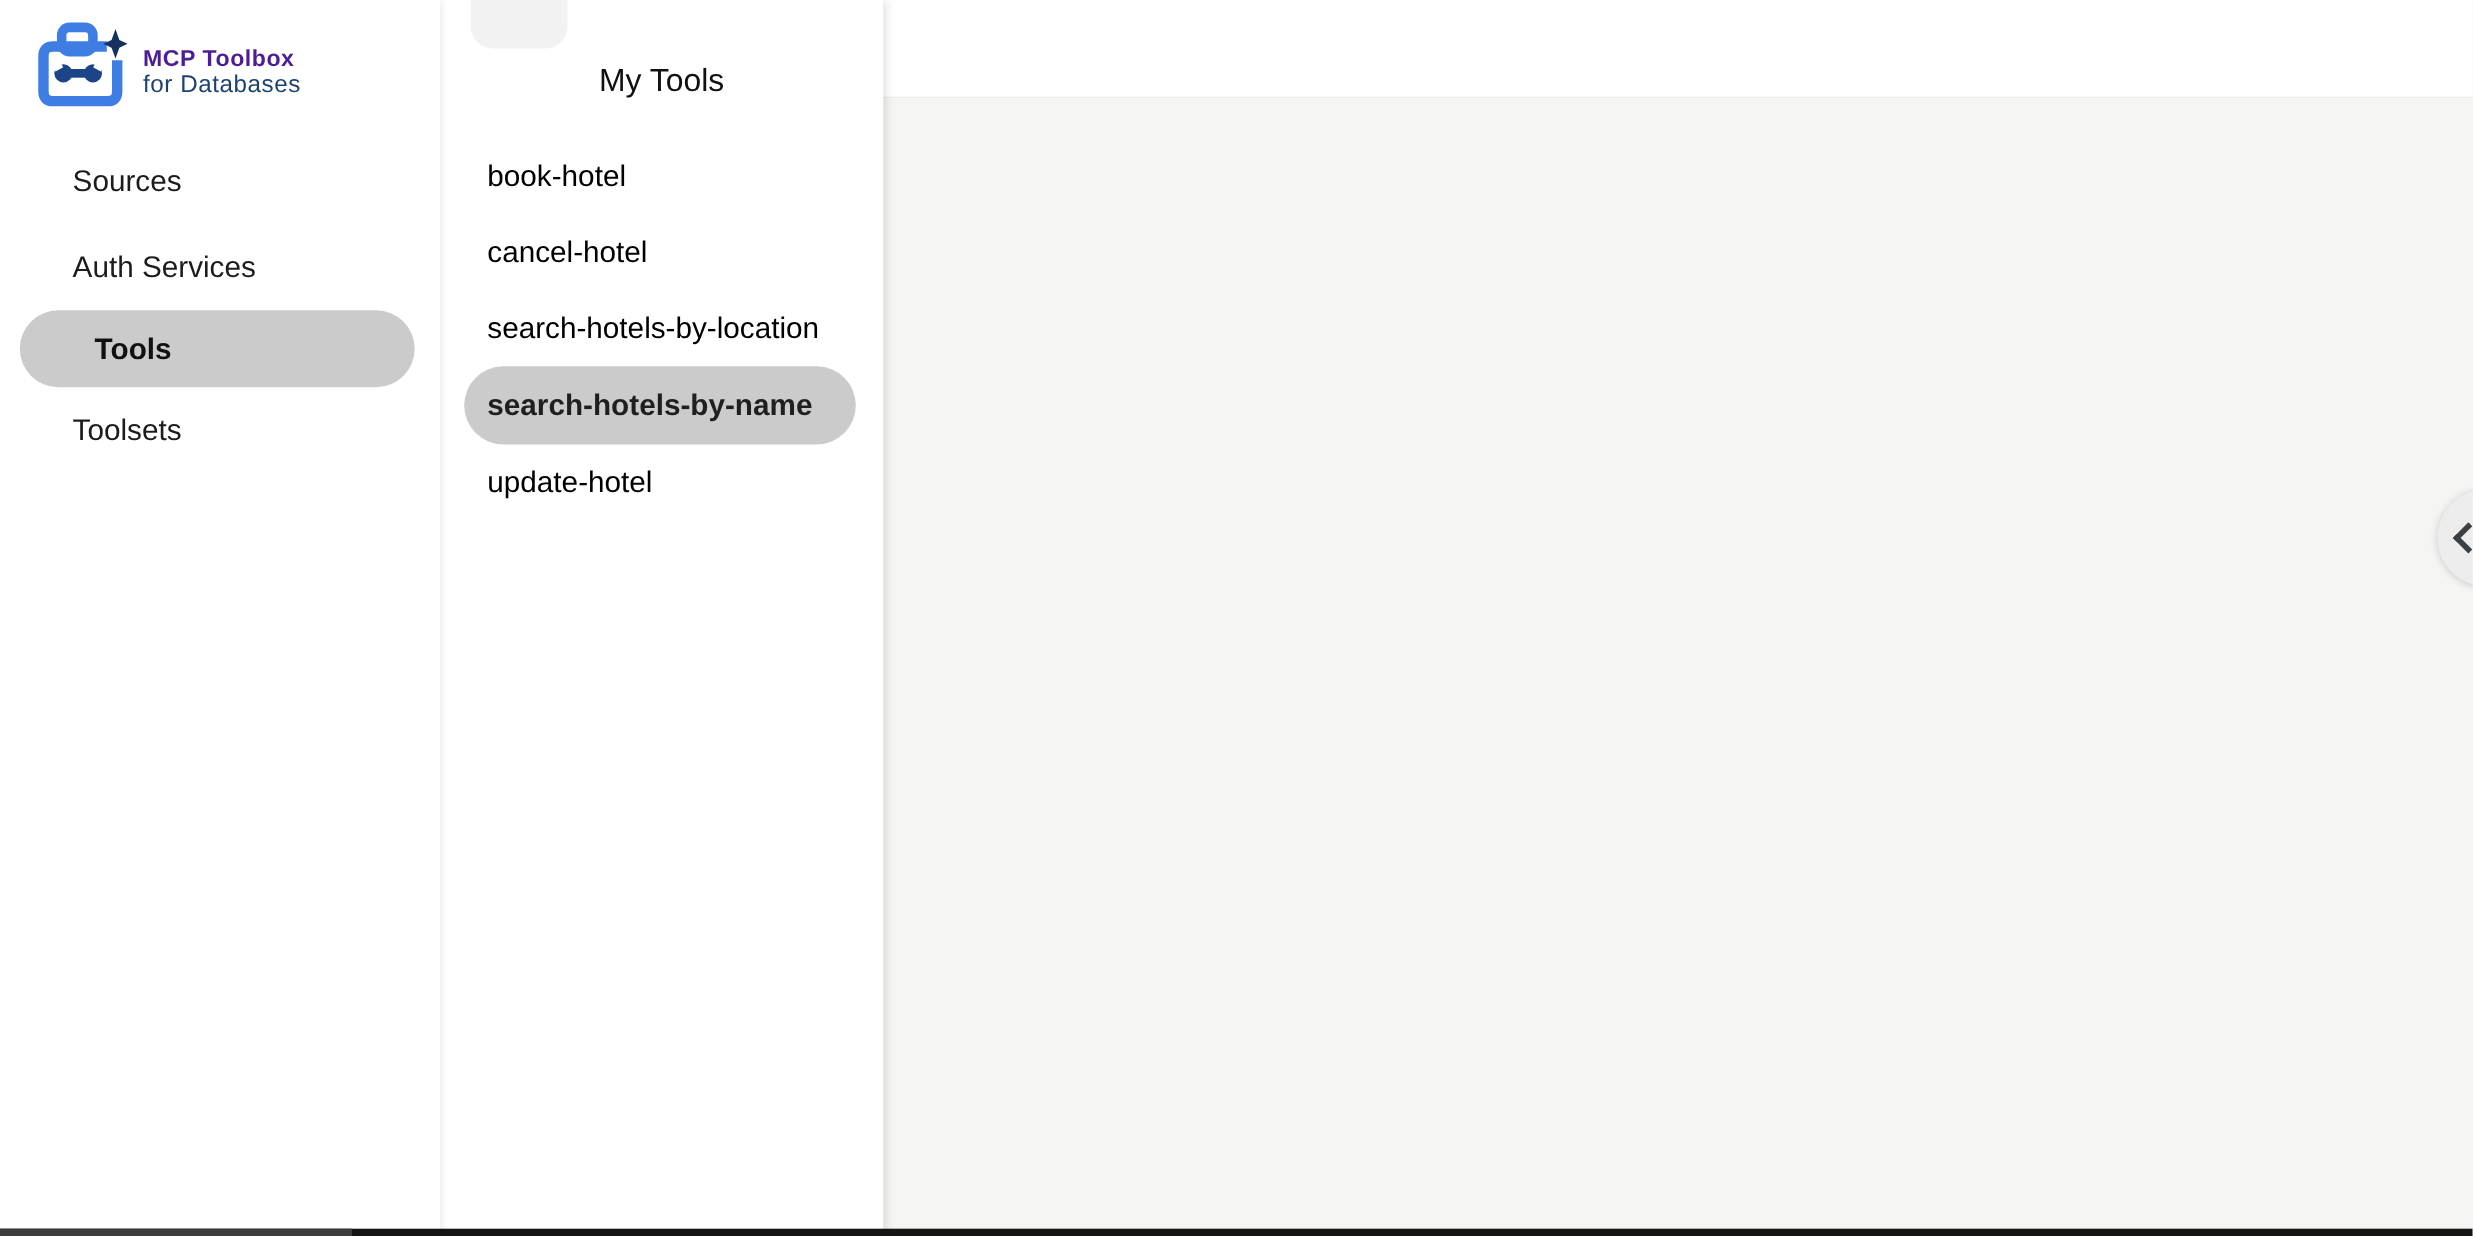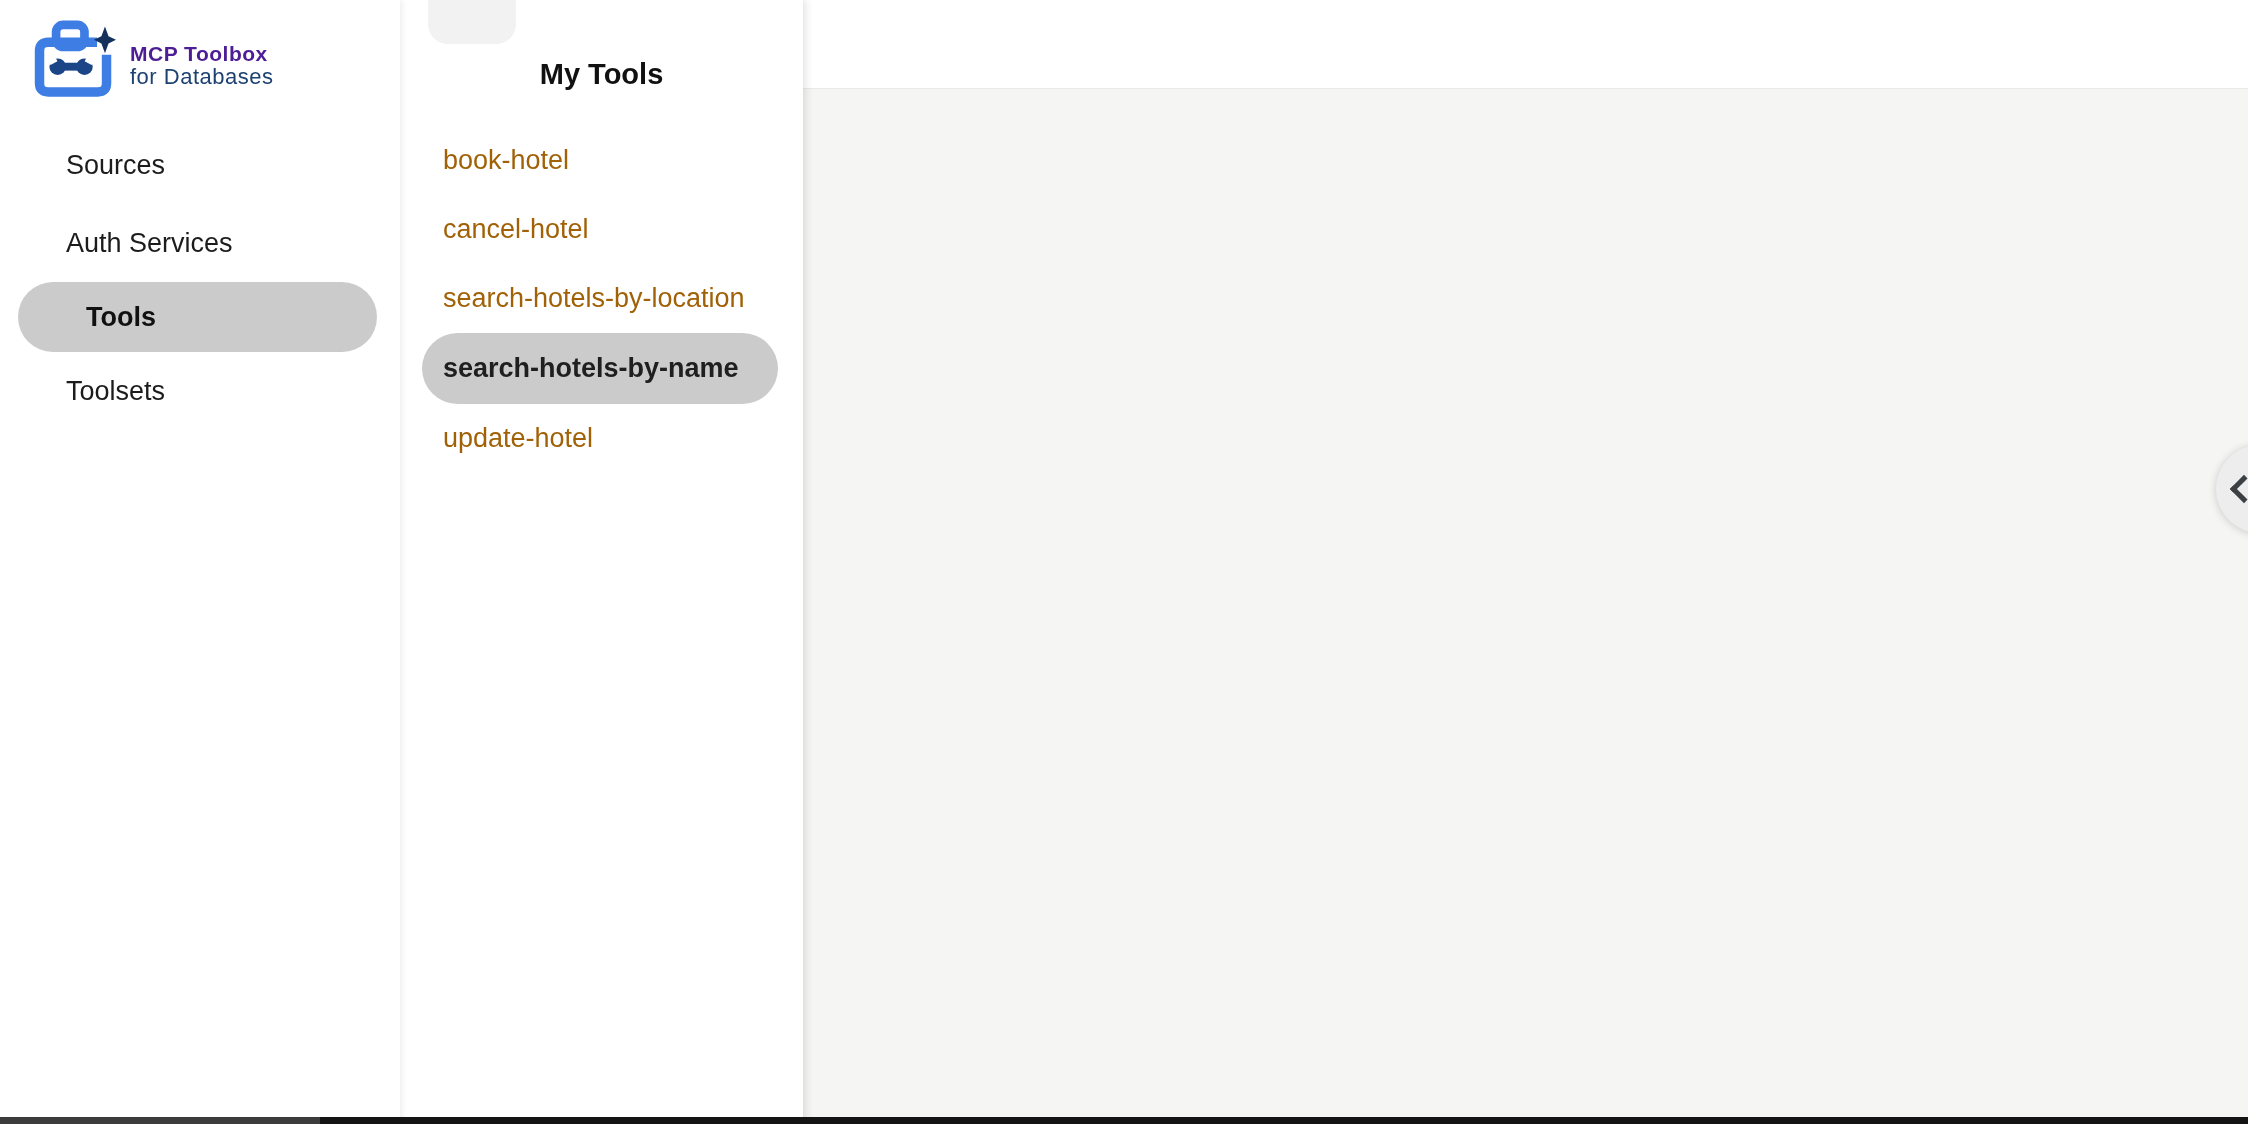--- a/index.html
+++ b/index.html
@@ -50,24 +50,24 @@
   
   .edge-fab{position:absolute;left:2216px;top:445px;width:88px;height:88px;border-radius:50%;
             background:#ededed;box-shadow:0 1px 8px rgba(0,0,0,0.18);z-index:5;cursor:pointer;}
   .edge-chevron{position:absolute;left:18px;top:34px;width:15px;height:15px;
                 border-left:5px solid #3c4043;border-bottom:5px solid #3c4043;transform:rotate(45deg);}
 
   
   .panel{position:absolute;left:400px;top:0;width:403px;height:1124px;background:#ffffff;z-index:2;
          box-shadow:3px 0 8px rgba(0,0,0,0.10),-2px 0 6px rgba(0,0,0,0.06);}
   .panel-blob{position:absolute;left:28px;top:-20px;width:88px;height:64px;background:#f2f2f2;border-radius:20px;}
-  .panel-title{position:absolute;left:0;top:58px;width:100%;text-align:center;font-size:29px;font-weight:bold;color:#111;}
+  .panel-title{position:absolute;left:0;top:58px;width:100%;text-align:center;font-size:29px;font-weight:normal;color:#111;}
   .tool-list{position:absolute;left:0;top:126px;width:100%;}
   .tool-item{position:relative;height:69px;display:flex;align-items:center;cursor:pointer;}
-  .tool-item span{padding-left:43px;font-size:27px;color:#a16207;}
+  .tool-item span{padding-left:43px;font-size:27px;color:#000000;}
   .tool-item.selected{background:#cbcbcb;border-radius:36px;margin:0 25px 0 22px;height:71px;}
   .tool-item.selected span{padding-left:21px;font-weight:bold;color:#1f1f1f;}
 
   
   .sidebar{position:absolute;left:0;top:0;width:400px;height:1124px;background:#ffffff;z-index:3;
            box-shadow:2px 0 6px rgba(0,0,0,0.07);}
   .logo{position:absolute;left:34px;top:14px;display:flex;align-items:center;gap:14px;}
   .logo-text{line-height:1.05;padding-top:16px;}
   .logo-line1{font-size:21px;font-weight:bold;color:#4c1d95;letter-spacing:0.5px;}
   .logo-line2{font-size:22px;color:#1d4272;letter-spacing:0.5px;}

